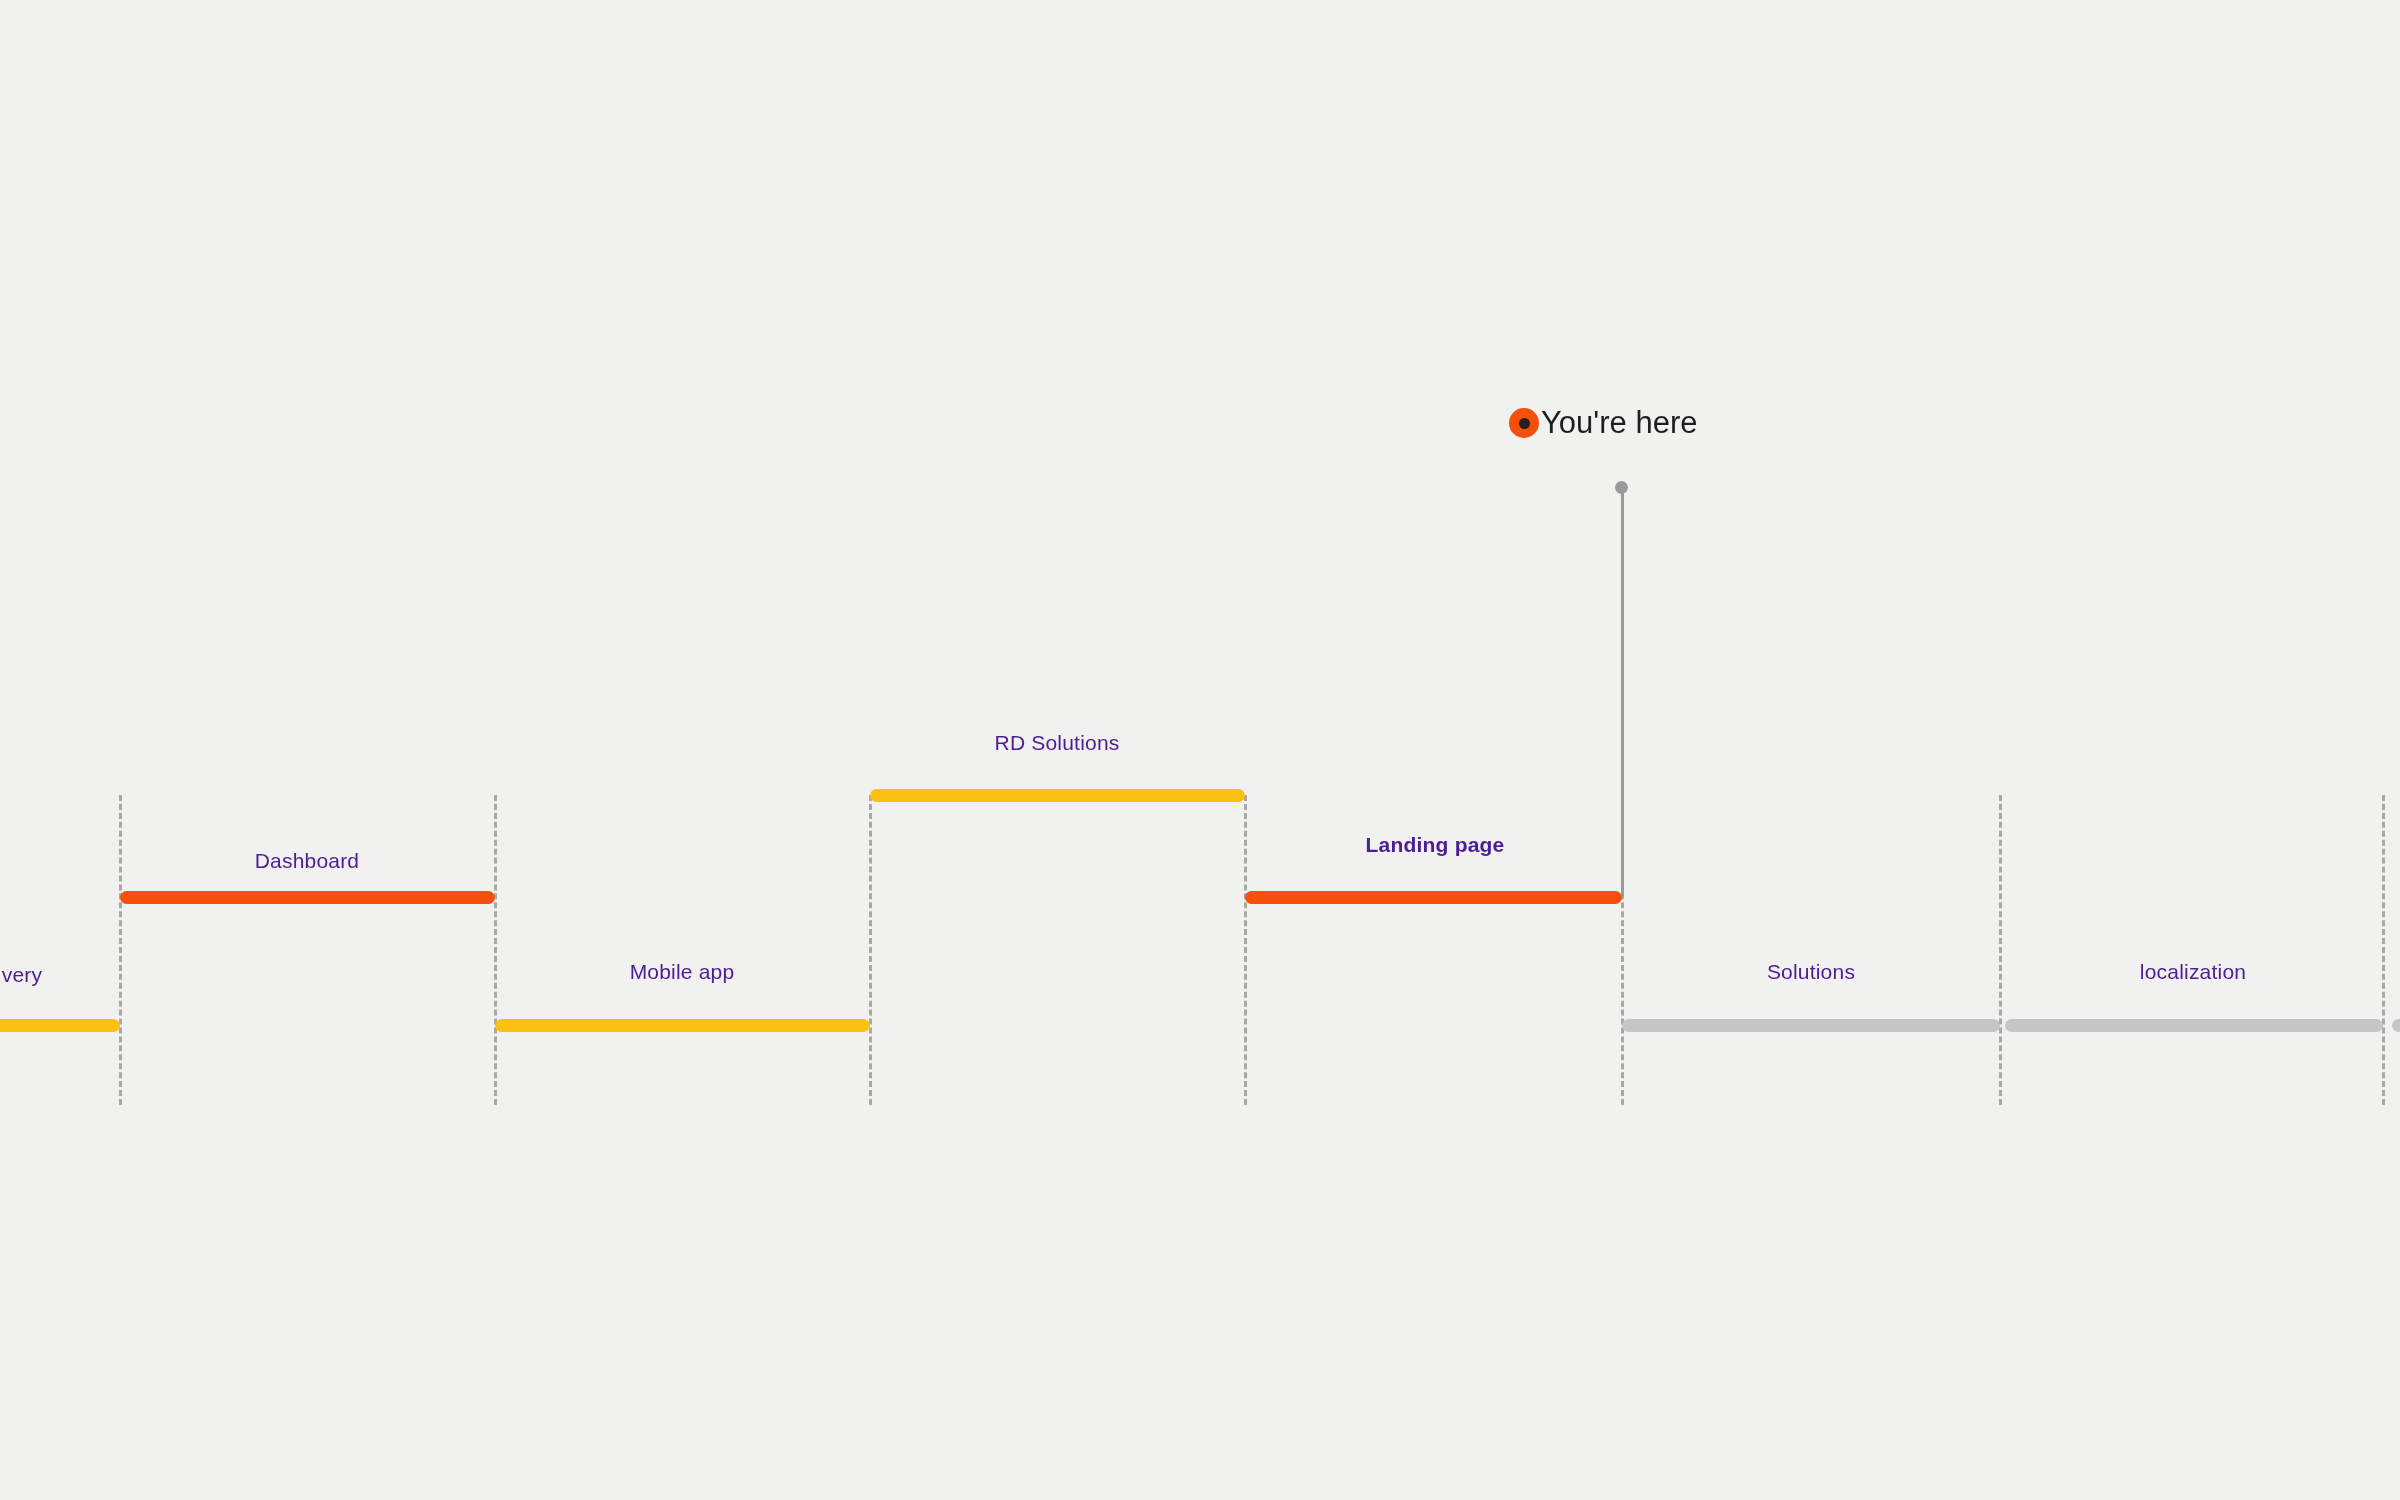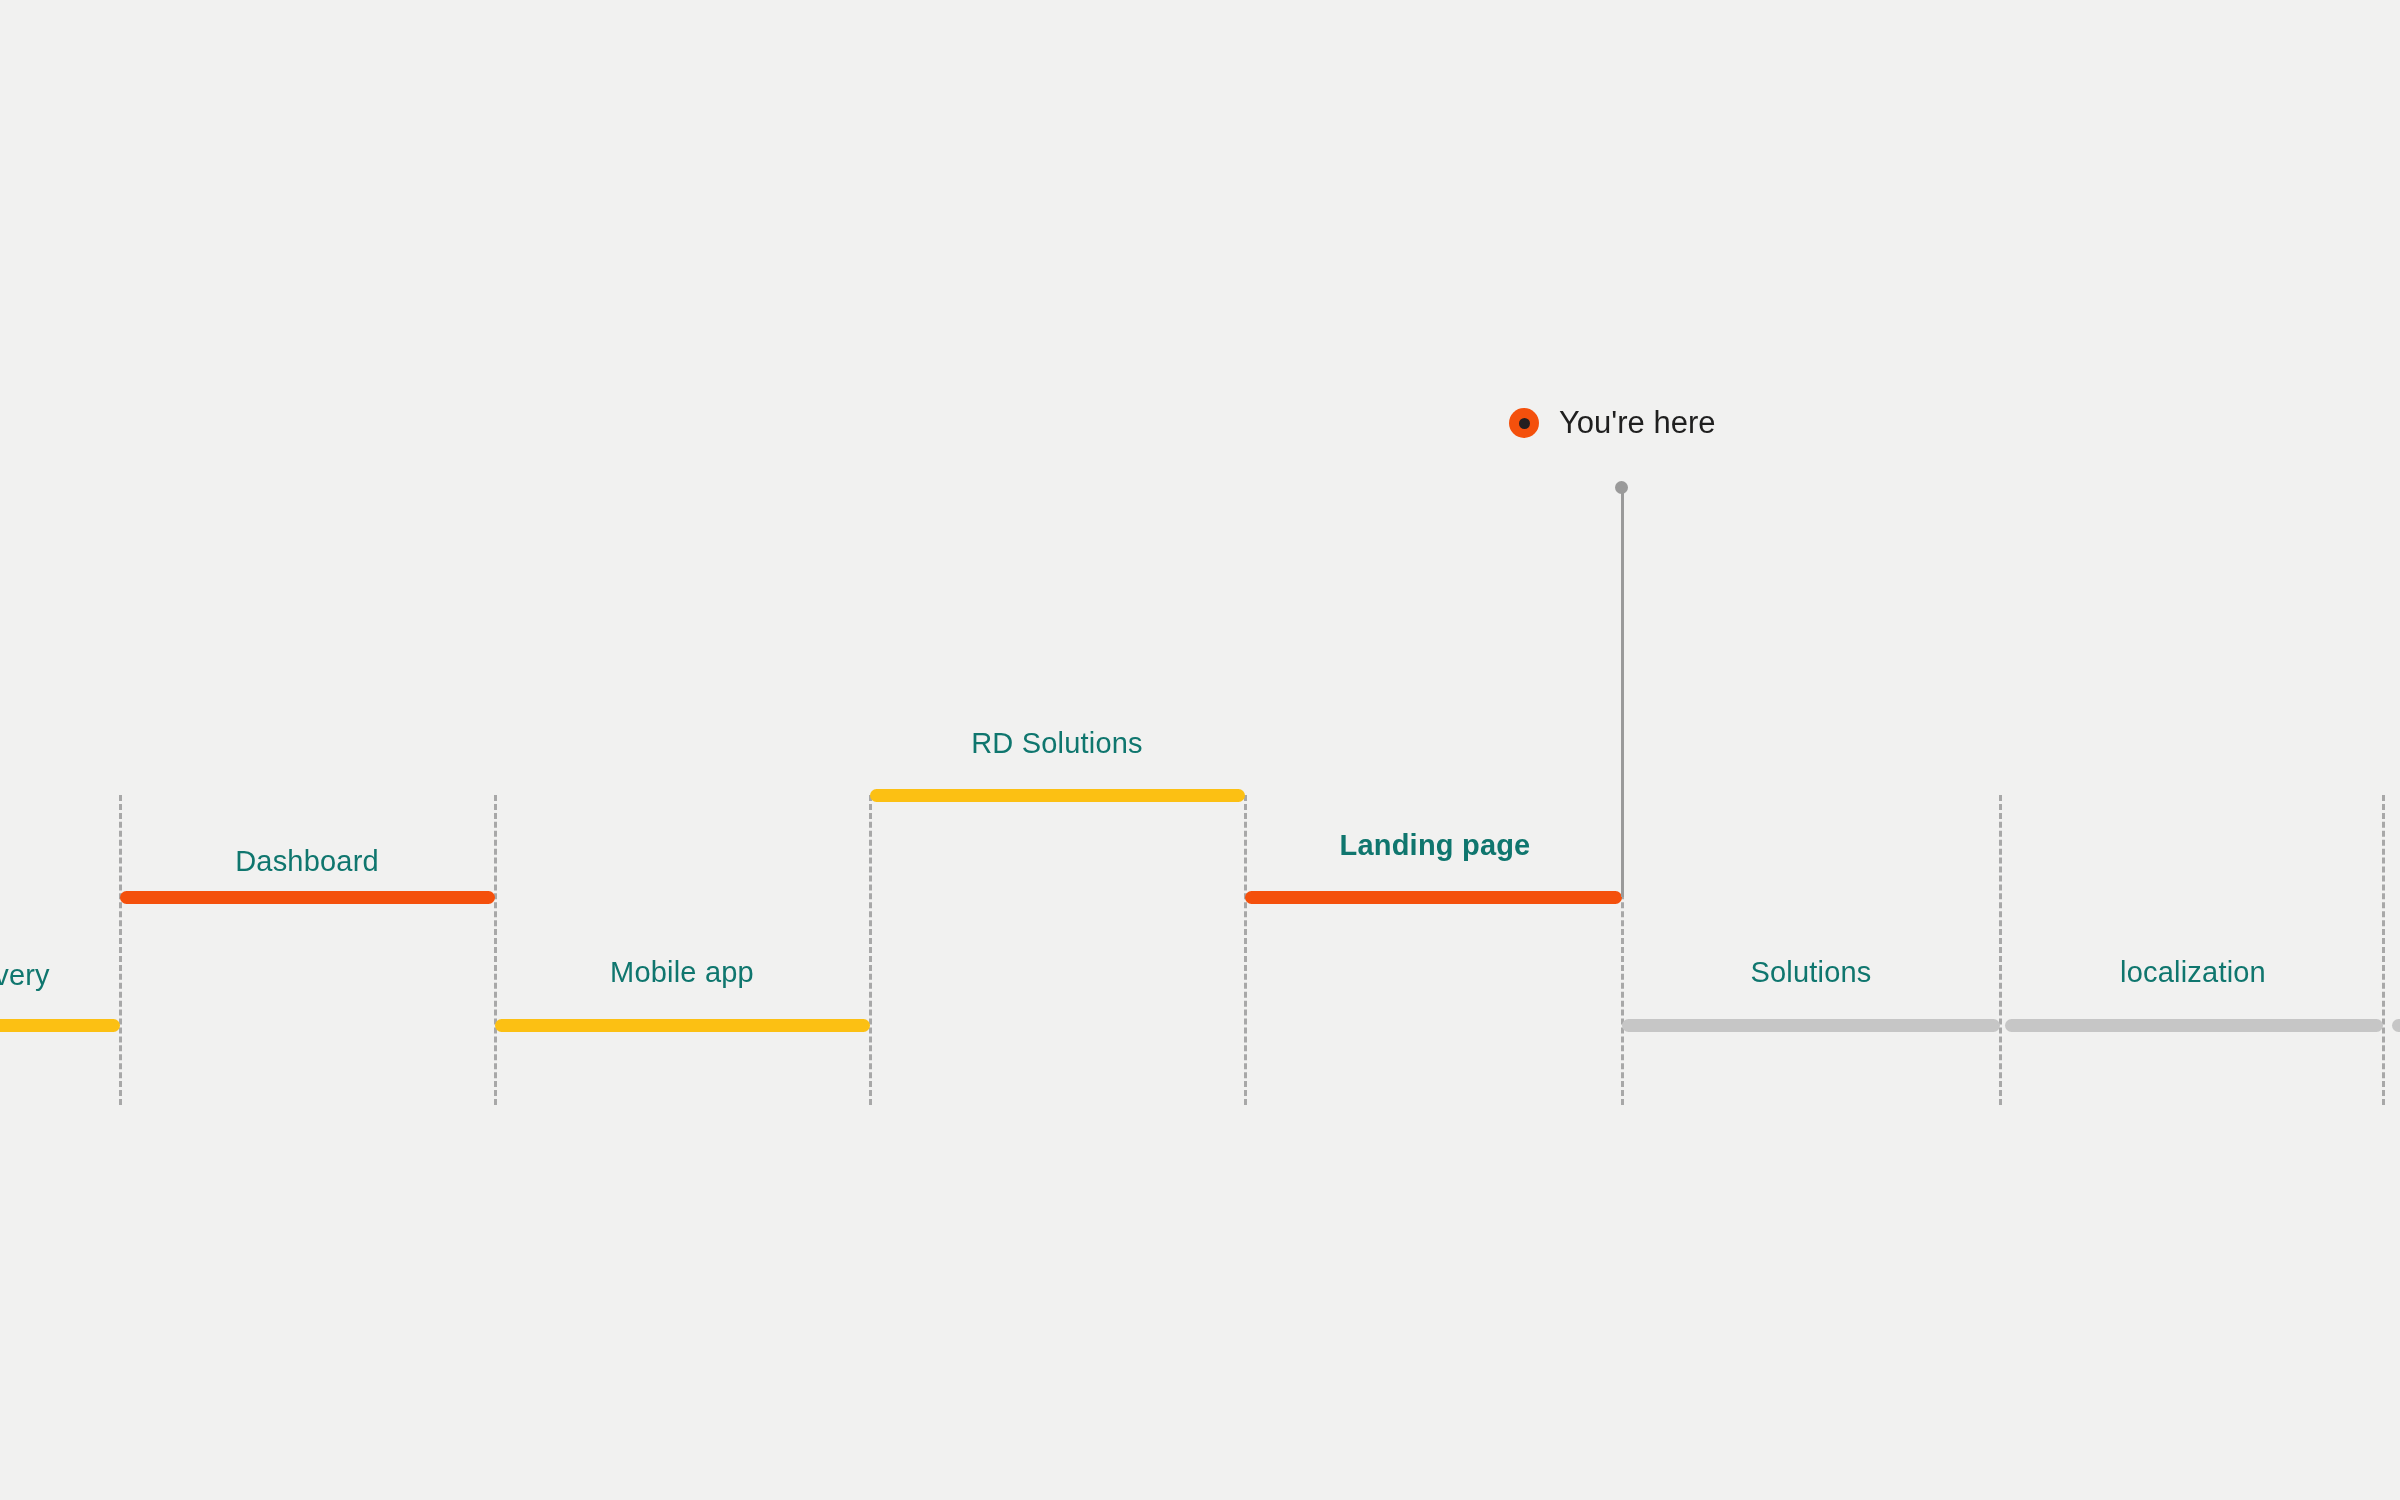--- a/index.html
+++ b/index.html
@@ -32,34 +32,34 @@
     height: 13px;
     border-radius: 7px;
   }
   .bar.done      { background: #F4500C; }
   .bar.active    { background: #FCC013; }
   .bar.upcoming  { background: #C6C6C6; }
 
   
   .phase-label {
     position: absolute;
-    color: #0f766e;
-    font-size: 29px;
+    color: #4c1d95;
+    font-size: 21px;
     line-height: 34px;
     letter-spacing: 0.2px;
     white-space: nowrap;
     text-align: center;
   }
 
   
   .here-marker {
     position: absolute;
     display: flex;
     align-items: center;
-    gap: 20px;
+    gap: 2px;
   }
   .here-dot {
     position: relative;
     width: 30px;
     height: 30px;
     border-radius: 50%;
     background: #F4500C;
     flex: 0 0 auto;
   }
   .here-dot::after {

